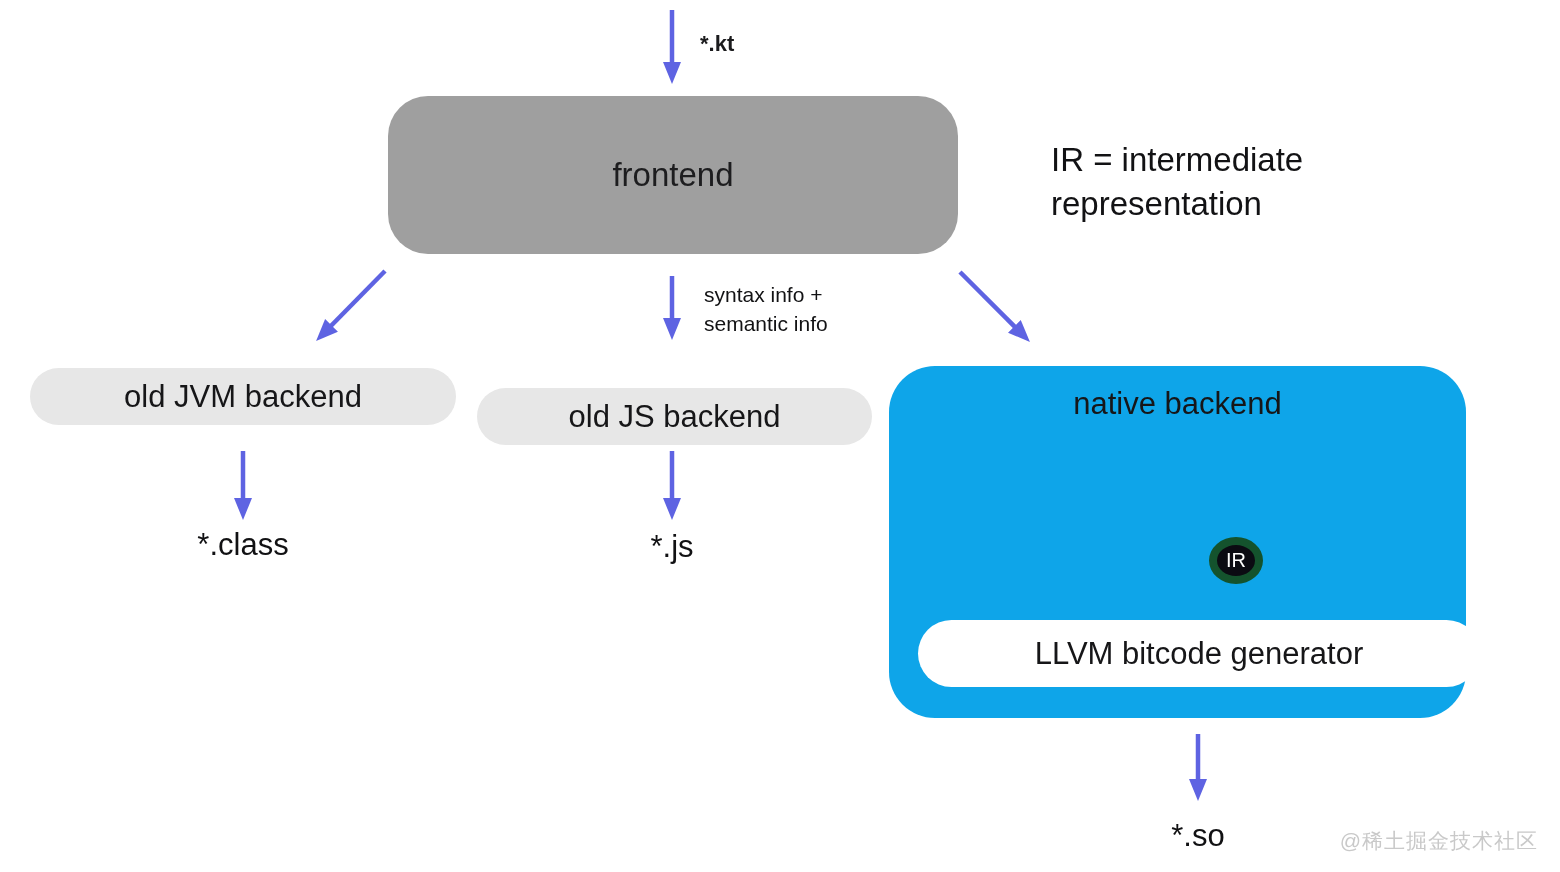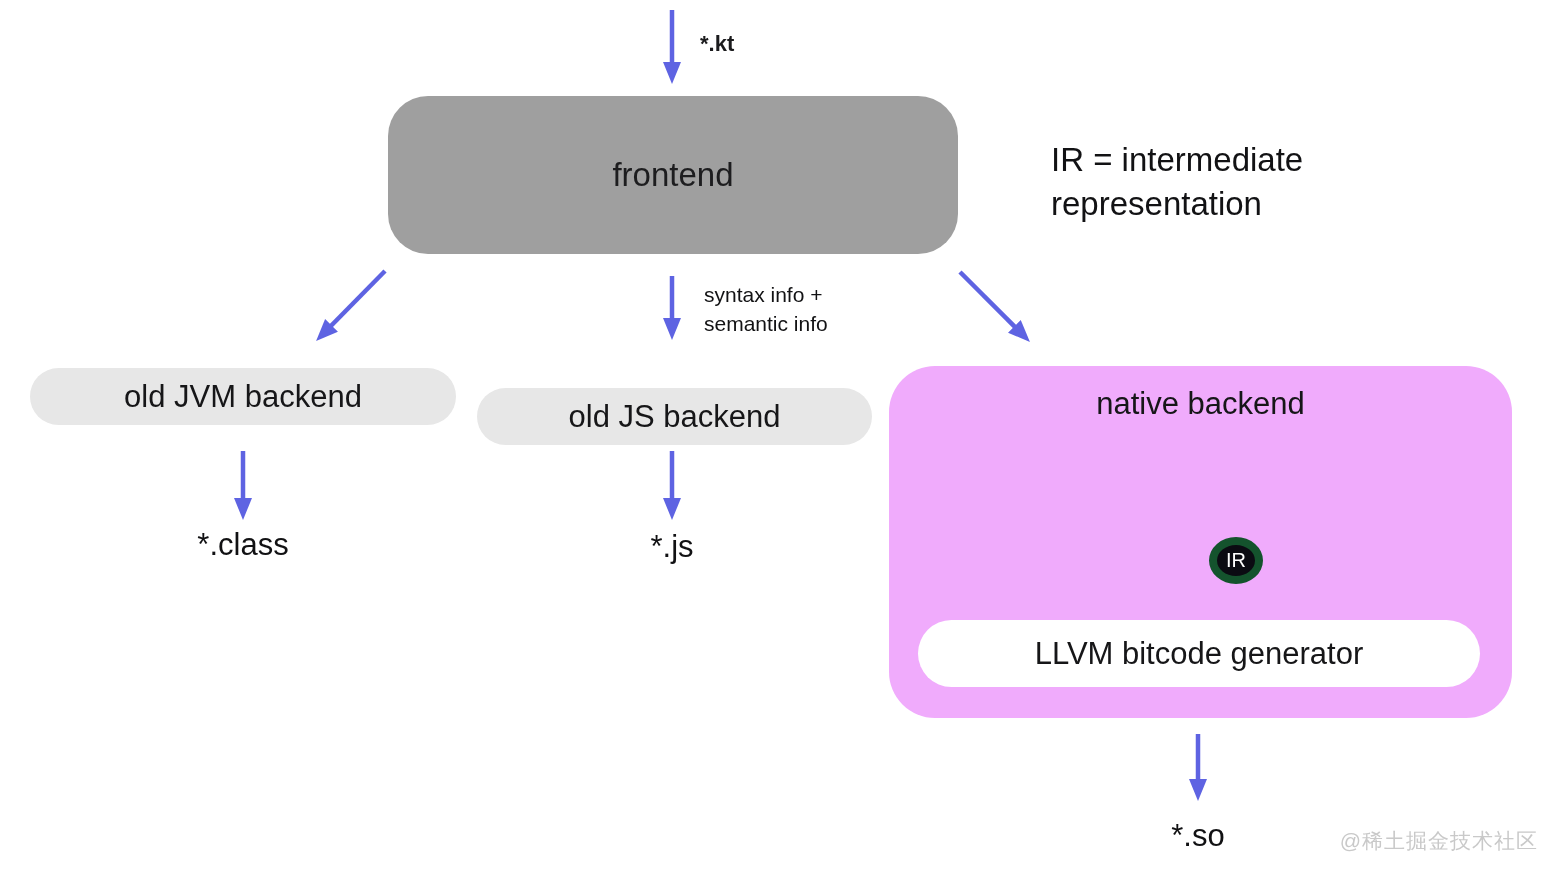--- a/index.html
+++ b/index.html
@@ -39,22 +39,22 @@
     border-radius: 34px;
     height: 57px;
     font-size: 31px;
     color: #161618;
   }
   .jvm { left: 30px;  top: 368px; width: 426px; }
   .js  { left: 477px; top: 388px; width: 395px; }
   .native {
     position: absolute;
     left: 889px; top: 366px;
-    width: 623px; height: 352px;
-    background: #f0abfc;
+    width: 577px; height: 352px;
+    background: #0ea5e9;
     border-radius: 46px;
     box-sizing: border-box;
     padding-left: 20px;
   }
   .native-title {
     position: absolute;
     left: 0; right: 0; top: 20px;
     text-align: center;
     font-size: 31px;
     color: #161618;

